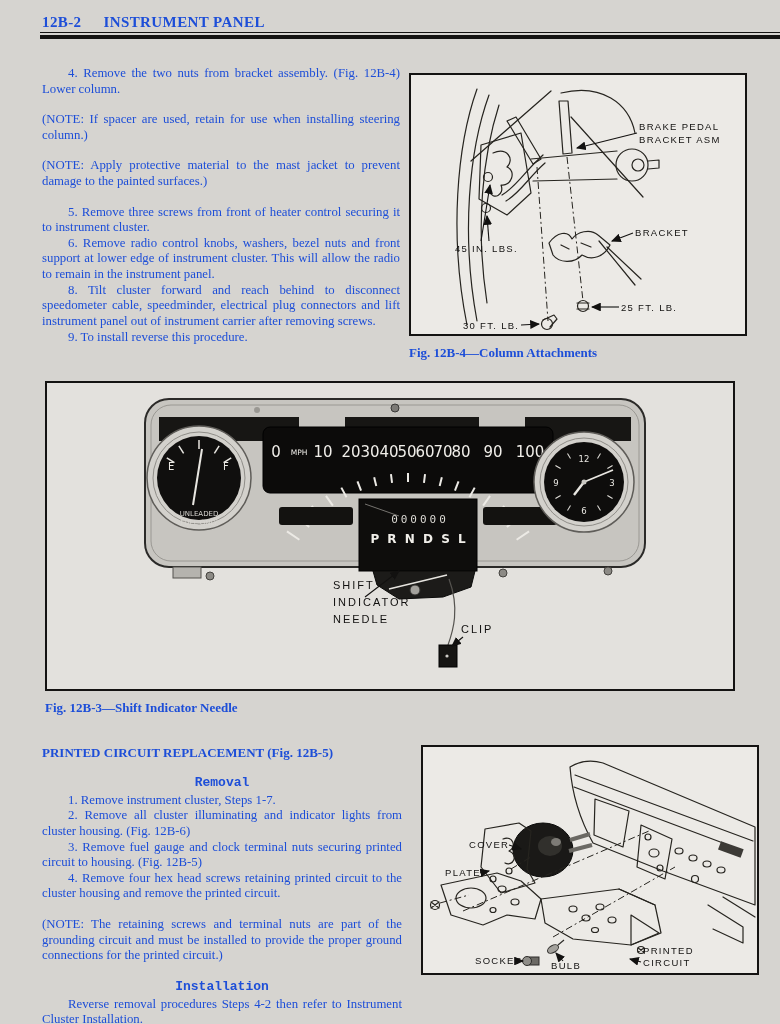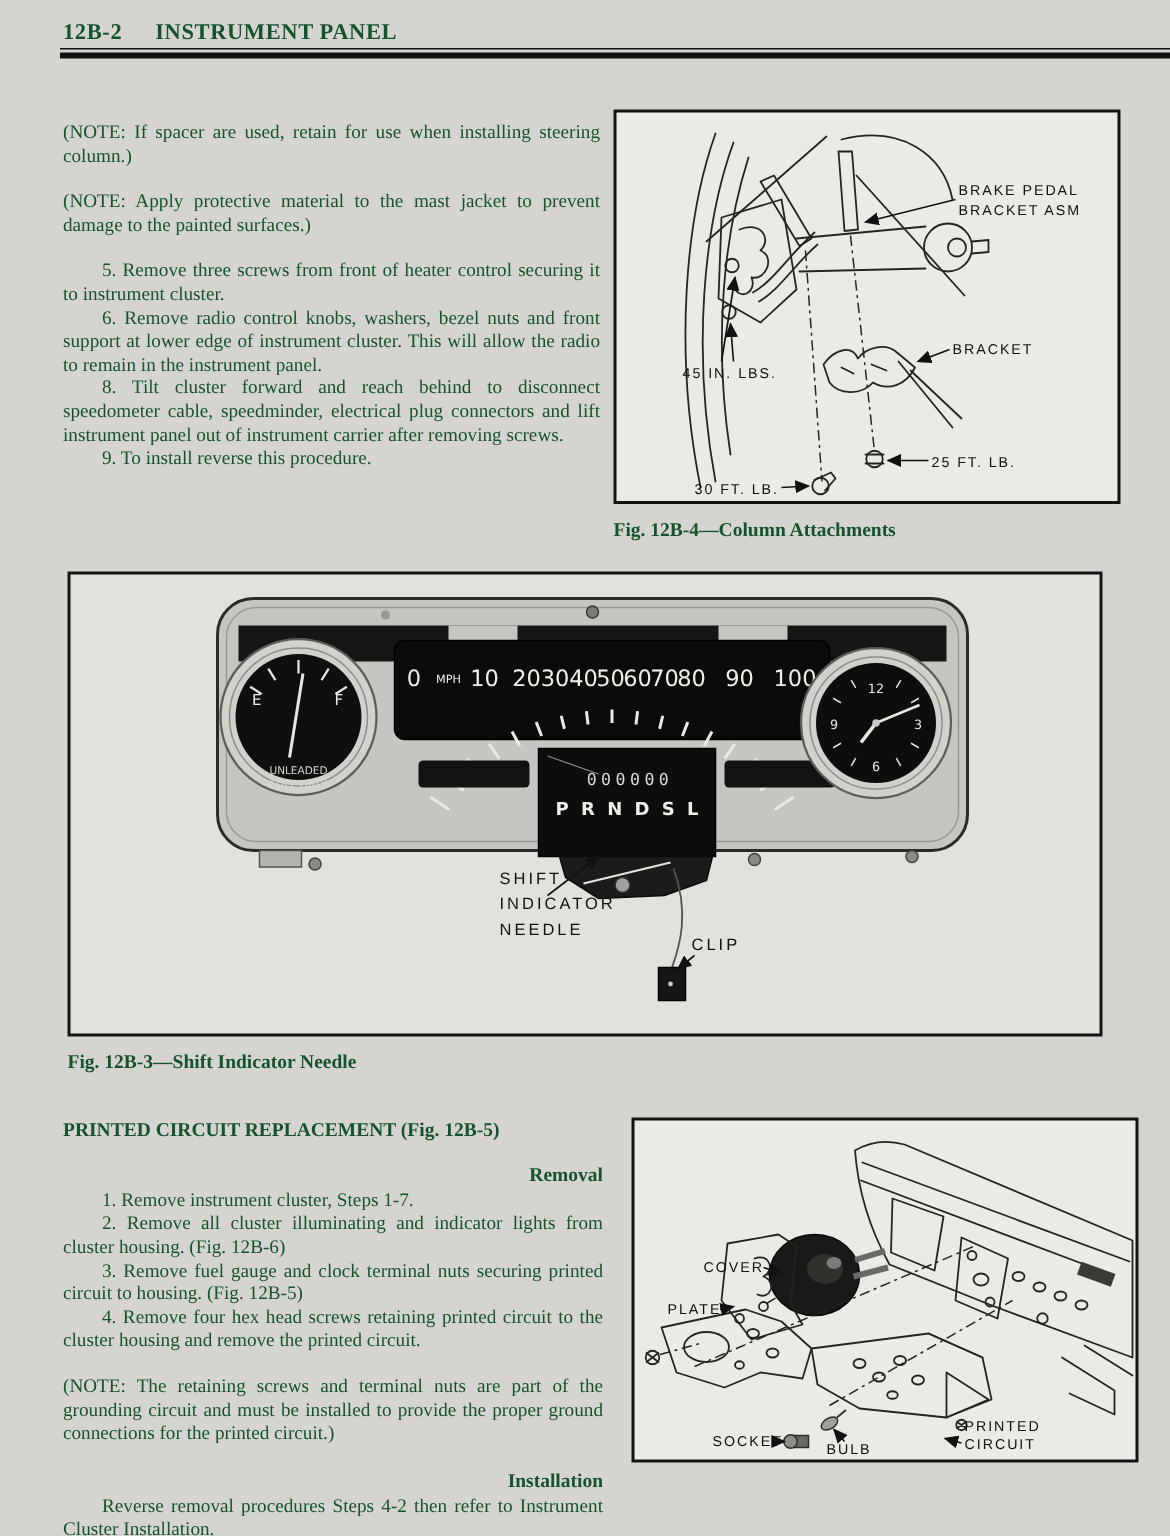--- a/index.html
+++ b/index.html
@@ -1,37 +1,37 @@
 <!DOCTYPE html>
 <html><head>
 <meta charset="utf-8">
 <style>
   * { margin:0; padding:0; box-sizing:border-box; }
   html,body { background:#b9b7b3; }
   .page {
     position:relative; width:780px; height:1024px;
     background:#d6d4d0; overflow:hidden;
-    font-family:"Liberation Serif", serif; color:#14532d;
+    font-family:"Liberation Serif", serif; color:#1d4ed8;
   }
   
   .hdr { position:absolute; left:42px; top:14px; font-weight:bold; font-size:15px; letter-spacing:.4px; }
   .hdr .sec { margin-right:22px; }
   .hdr-rule { position:absolute; left:40px; right:0; top:35px; height:4px; background:#141312; }
   .hdr-rule::before { content:""; position:absolute; left:0; right:0; top:-3px; height:1px; background:#141312; }
 
   
   .tcol { position:absolute; font-size:12.8px; line-height:1.22; text-align:justify; }
   .tcol p { margin:0; }
   .tcol p.step { text-indent:26px; }
   .tcol p.note { margin-top:15px; margin-bottom:15px; }
   .tcol p.para { text-indent:26px; }
   #col-top { left:42px; top:66px; width:358px; }
   #col-bottom { left:42px; top:745px; width:360px; }
   .sec-head { font-weight:bold; font-size:13px; margin-bottom:14px; text-align:left; }
-  .sub-head { font-weight:bold; font-size:13px; margin-top:9px; margin-bottom:2px; text-align:right; }
+  .sub-head { font-weight:bold; font-size:13px; margin-top:9px; margin-bottom:2px; text-align:center;font-family:Liberation Mono, monospace; }
 
   
   .figwrap { position:absolute; }
   .figbox { border:2.5px solid #141312; background:#eceae6; }
   .figcap { text-align:left; font-weight:bold; font-size:13px; margin-top:9px; }
   #fig-12b4 { left:409px; top:73px; width:394px; }
   #fig-12b4 .figbox { width:338px; height:263px; }
   #fig-12b3 { left:45px; top:381px; width:690px; }
   #fig-12b3 .figbox { width:690px; height:310px; background:#e3e1dd; }
   #fig-12b5 { left:421px; top:745px; width:338px; }
@@ -48,20 +48,21 @@
 <body>
 
 <div class="page">
 
   <div class="hdr">
     <span class="sec">12B-2</span><span>INSTRUMENT PANEL</span>
   </div>
   <div class="hdr-rule"></div>
 
   <div class="tcol" id="col-top">
+    <p class="step">4.  Remove the two nuts from bracket assembly. (Fig. 12B-4) Lower column.</p>
     <p class="note">(NOTE:  If spacer are used, retain for use when installing steering column.)</p>
     <p class="note">(NOTE:  Apply protective material to the mast jacket to prevent damage to the painted surfaces.)</p>
     <p class="step">5.  Remove three screws from front of heater control securing it to instrument cluster.</p>
     <p class="step">6.  Remove radio control knobs, washers, bezel nuts and front support at lower edge of instrument cluster. This will allow the radio to remain in the instrument panel.</p>
     <p class="step">8.  Tilt cluster forward and reach behind to disconnect speedometer cable, speedminder, electrical plug connectors and lift instrument panel out of instrument carrier after removing screws.</p>
     <p class="step">9.  To install reverse this procedure.</p>
   </div>
 
   <div class="figwrap" id="fig-12b4">
     <div class="figbox">

